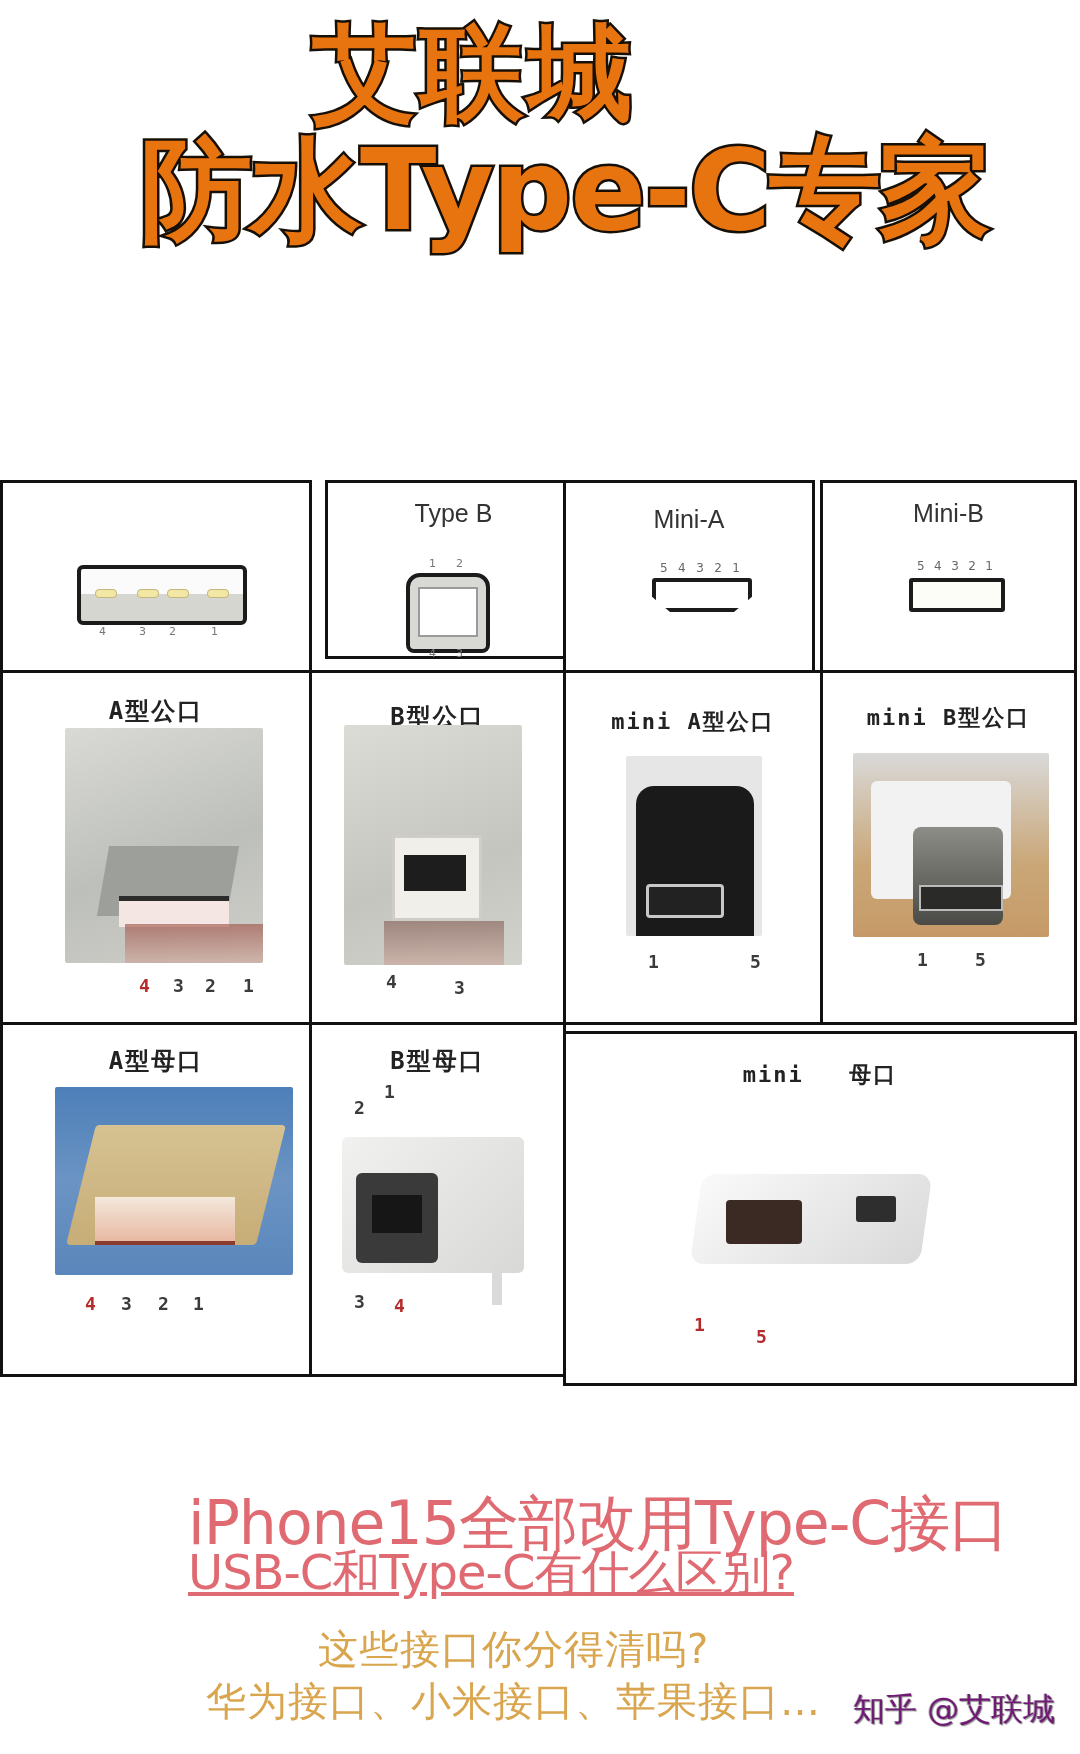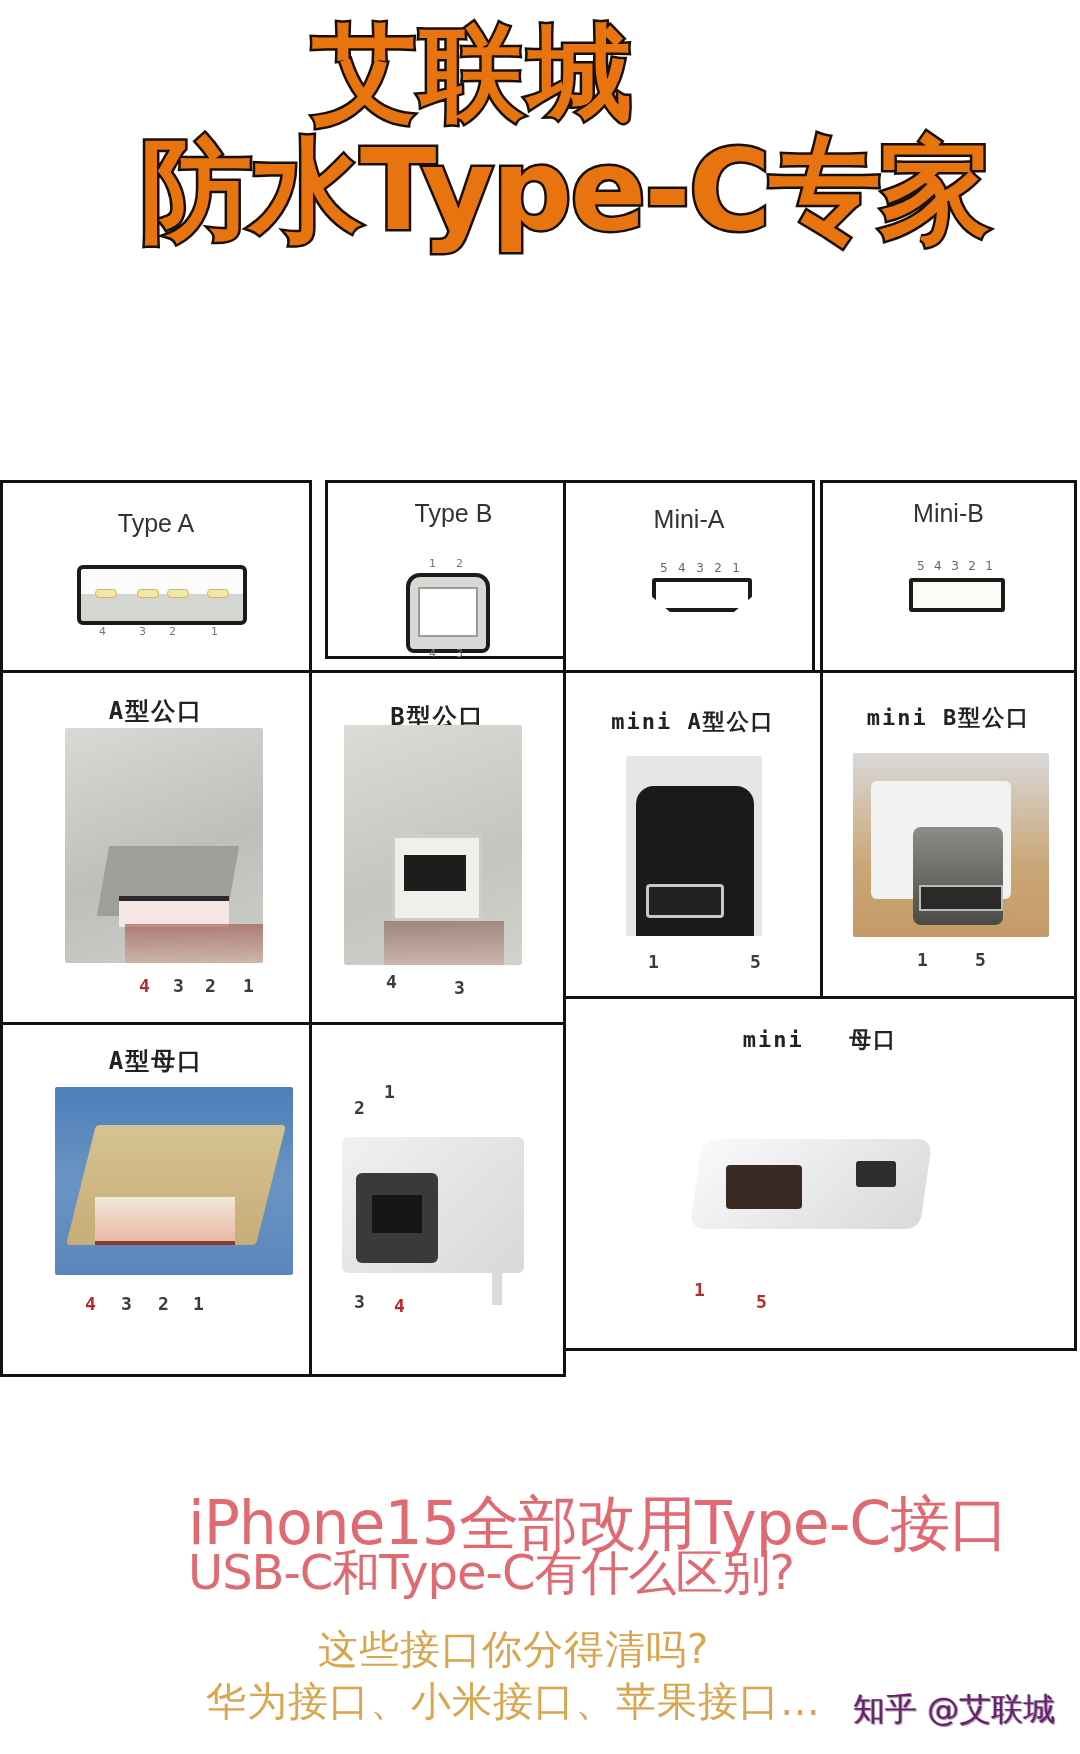--- a/index.html
+++ b/index.html
@@ -27,37 +27,36 @@
   .diagA .c { position:absolute; top:20px; width:20px; height:7px; border-radius:4px; background:#f3e7a6; border:1px solid #c4b77a; }
   .small { position:absolute; font-family:"DejaVu Sans", sans-serif; font-size:11px; color:#777; }
   .diagB { position:absolute; left:78px; top:90px; width:76px; height:72px; border:4px solid #1b1b1b; border-radius:14px 14px 8px 8px; background:#d8d8d4; }
   .diagB .in { position:absolute; left:8px; top:10px; width:56px; height:46px; border:2px solid #9a9a9a; background:#fff; }
   .diagMA { position:absolute; left:86px; top:95px; width:92px; height:26px; border:4px solid #1b1b1b; border-radius:3px 3px 0 0;
             background:#fff; clip-path: polygon(0 0,100% 0,100% 55%,82% 100%,18% 100%,0 55%); }
   .diagMB { position:absolute; left:86px; top:95px; width:88px; height:26px; border:4px solid #1b1b1b; border-radius:3px; background:#fdfdf8; }
 
   .pink { position:absolute; color:#e06a72; white-space:nowrap; font-family:"DejaVu Sans", sans-serif; }
   #p1 { left:188px; top:1484px; font-size:60px; letter-spacing:-1px; }
-  #p2 { left:188px; top:1541px; font-size:48px; letter-spacing:-1px; }
+  #p2 { left:188px; top:1541px; font-size:48px; letter-spacing:-1px;text-decoration:underline; }
   .gold { position:absolute; color:#d9a64f; white-space:nowrap; font-family:"DejaVu Sans", sans-serif; }
   #g1 { left:318px; top:1622px; font-size:40px; letter-spacing:1px; }
   #g2 { left:206px; top:1674px; font-size:40px; letter-spacing:1px; }
   #wm { position:absolute; left:853px; top:1688px; font-size:32px; color:#701a75; white-space:nowrap;
         text-shadow: 1px 1px 1px #8c8c8c, -1px 0 0 #bdbdbd; font-family:"DejaVu Sans", sans-serif; }
 </style>
 </head>
 <body>
 
 <div id="t1" class="title">艾联城</div>
 <div id="t2" class="title">防水Type-C专家</div>
 
 <div class="table">
 
   <div class="cell r1" style="left:0;top:0;width:312px;height:193px;">
-    <div class="lbl">Type A</div>
     <div class="diagA">
       <div class="c" style="left:14px"></div>
         <div class="c" style="left:56px"></div>
       <div class="c" style="left:86px"></div>
         <div class="c" style="left:126px"></div>
     </div>
     <span class="small" style="left:96px;top:142px">4</span>
     <span class="small" style="left:136px;top:142px">3</span>
     <span class="small" style="left:166px;top:142px">2</span>
     <span class="small" style="left:208px;top:142px">1</span>
@@ -149,33 +148,34 @@
       <div style="position:absolute;left:26px;top:38px;width:190px;height:120px;background:linear-gradient(#d6c292,#c7ad77);transform:skewX(-14deg);border-radius:4px;"></div>
       <div style="position:absolute;left:40px;top:110px;width:140px;height:44px;background:linear-gradient(#f3e8dc,#e8b9a3);border-bottom:4px solid #8c3b2f;"></div>
     </div>
     <span class="pin red" style="left:82px;top:268px">4</span>
     <span class="pin" style="left:118px;top:268px">3</span>
     <span class="pin" style="left:155px;top:268px">2</span>
     <span class="pin" style="left:190px;top:268px">1</span>
   </div>
 
   <div class="cell r23" style="left:309px;top:542px;width:257px;height:355px;">
+    <div class="lbl" style="top:20px">B型母口</div>
     <span class="pin" style="left:42px;top:72px">2</span>
     <span class="pin" style="left:72px;top:56px">1</span>
     <div class="photo" style="left:28px;top:88px;width:196px;height:200px;background:transparent;">
       <div style="position:absolute;left:2px;top:24px;width:182px;height:136px;background:linear-gradient(135deg,#f1f1ef,#d8d8d6);border-radius:6px;"></div>
       <div style="position:absolute;left:16px;top:60px;width:82px;height:90px;background:#3a3a3a;border-radius:6px;"></div>
       <div style="position:absolute;left:32px;top:82px;width:50px;height:38px;background:#161616;"></div>
       <div style="position:absolute;left:152px;top:150px;width:10px;height:42px;background:#dadada;"></div>
     </div>
     <span class="pin" style="left:42px;top:266px">3</span>
     <span class="pin red" style="left:82px;top:270px">4</span>
   </div>
 
-  <div class="cell r23" style="left:563px;top:516px;width:514px;height:355px;">
+  <div class="cell r23" style="left:563px;top:551px;width:514px;height:355px;">
     <div class="lbl" style="top:26px;font-size:22px;white-space:pre">mini   母口</div>
     <div class="photo" style="left:120px;top:100px;width:270px;height:150px;">
       <div style="position:absolute;left:10px;top:40px;width:230px;height:90px;background:linear-gradient(135deg,#fafafa,#d9d9d9);border-radius:14px;transform:skewX(-8deg);"></div>
       <div style="position:absolute;left:40px;top:66px;width:76px;height:44px;background:#3b2a24;border-radius:4px;"></div>
       <div style="position:absolute;left:170px;top:62px;width:40px;height:26px;background:#2e2e2e;border-radius:3px;"></div>
     </div>
     <span class="pin red" style="left:128px;top:280px">1</span>
     <span class="pin red" style="left:190px;top:292px">5</span>
   </div>
 </div>

